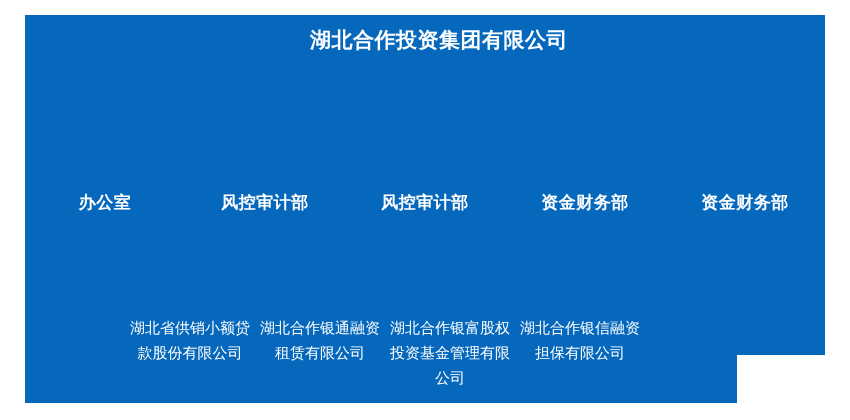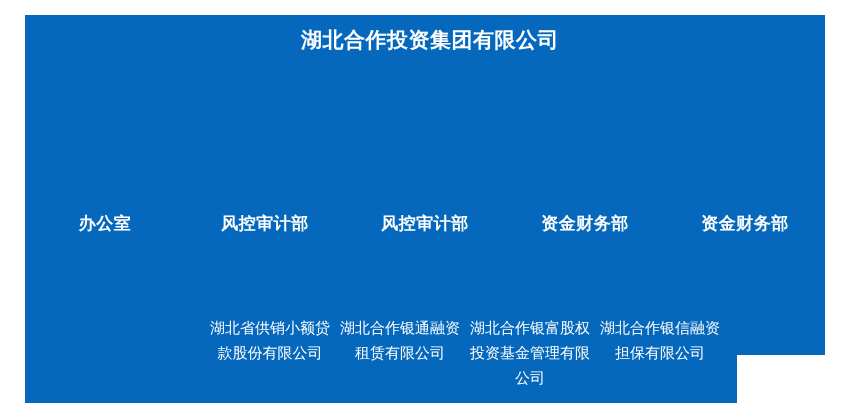--- a/index.html
+++ b/index.html
@@ -32,59 +32,58 @@
   .corner-notch {
     position: absolute;
     left: 737px;
     top: 355px;
     width: 113px;
     height: 65px;
     background: #ffffff;
   }
   .company-title {
     position: absolute;
-    left: 30px;
+    left: 39px;
     top: 26px;
     width: 800px;
     text-align: center;
     color: #ffffff;
     font-size: 21px;
     font-weight: bold;
     letter-spacing: 0.5px;
     line-height: 28px;
     white-space: nowrap;
   }
   .department-row {
     position: absolute;
     left: 25px;
     top: 188px;
     width: 800px;
     height: 30px;
     display: flex;
     align-items: center;
-    margin-top: 21px;
   }
   .department-item {
     flex: 1 1 0;
     text-align: center;
     color: #ffffff;
     font-size: 17px;
     font-weight: bold;
     letter-spacing: 0.5px;
     line-height: 24px;
     white-space: nowrap;
   }
   .subsidiary-row {
     position: absolute;
     left: 125px;
     top: 315px;
     width: 600px;
     display: flex;
     align-items: flex-start;
-    justify-content: flex-end;
+    justify-content: flex-start;
   }
   .subsidiary-item {
     width: 130px;
     text-align: center;
     color: #ffffff;
     font-size: 15px;
     font-weight: normal;
     line-height: 25px;
     word-break: break-all;
   }

